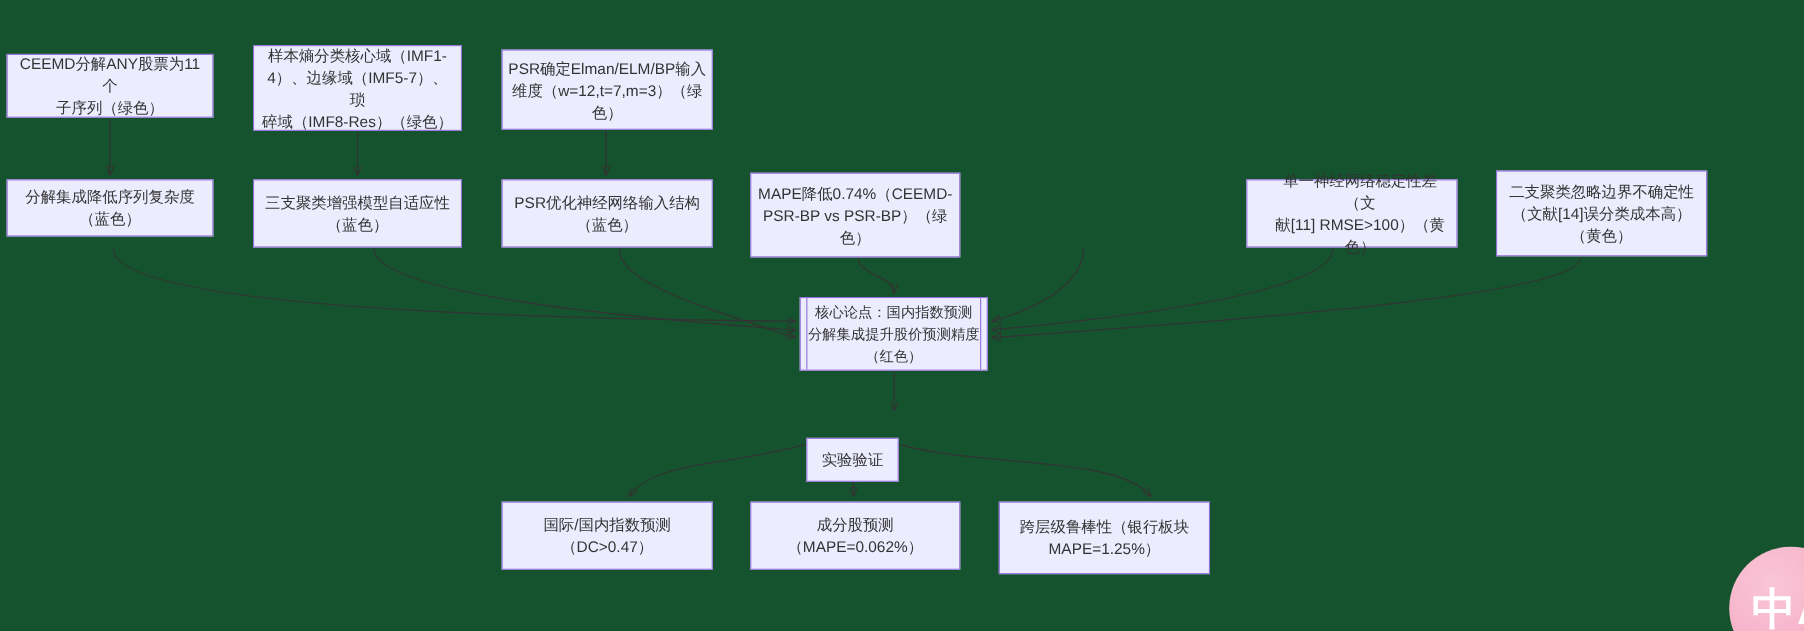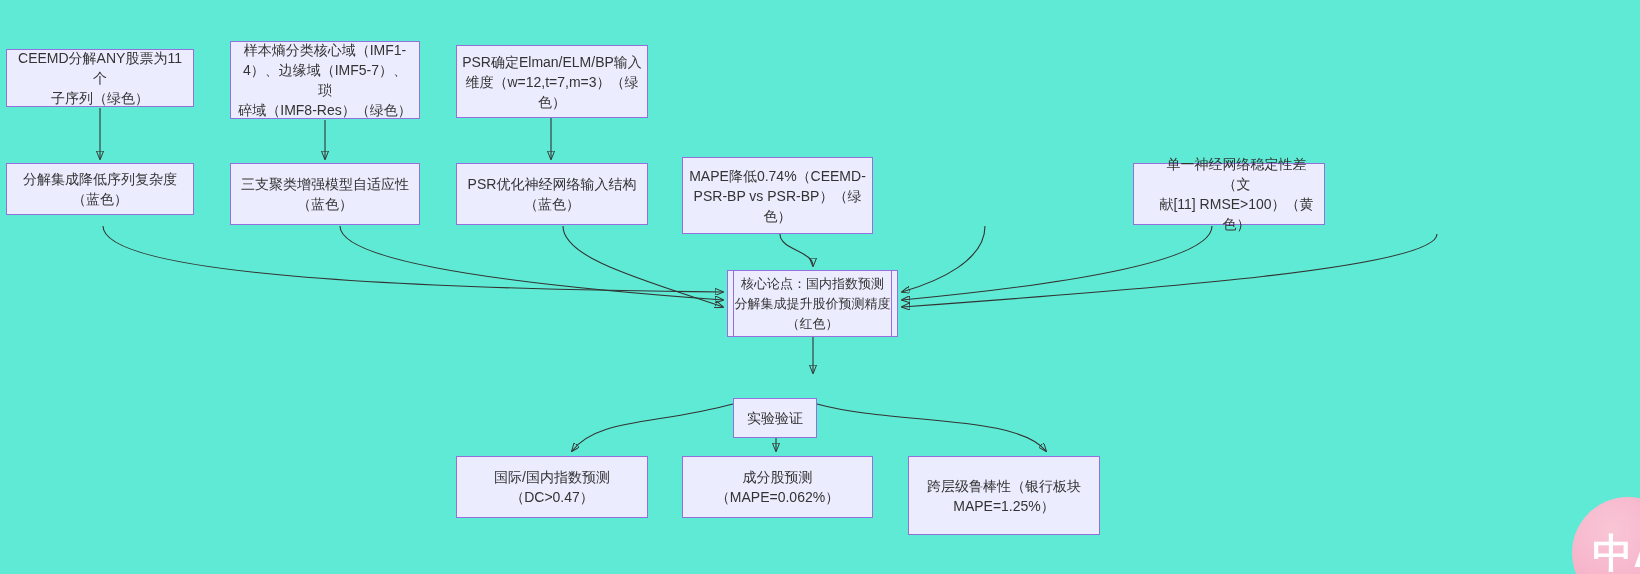--- a/index.html
+++ b/index.html
@@ -1,20 +1,20 @@
 <!DOCTYPE html>
 <html><head>
 <meta charset="utf-8">
 <style>
   html, body { margin: 0; padding: 0; background: #ffffff; }
   .canvas {
     position: relative;
     width: 1640px;
     height: 574px;
-    background: #5eead4;
+    background: #14532d;
     overflow: hidden;
     font-family: "Liberation Sans", sans-serif;
   }
   svg.edges {
     position: absolute;
     left: 0; top: 0;
     width: 1640px; height: 574px;
     pointer-events: none;
   }
   svg.edges path {
@@ -45,21 +45,21 @@
   #n-threeway    { left: 230px; top: 163px; width: 190px; height: 62px; }
   #n-psr-opt     { left: 456px; top: 163px; width: 192px; height: 62px; }
   #n-mape        { left: 682px; top: 157px; width: 191px; height: 77px; }
   #n-traditional { left: 908px; top: 163px; width: 192px; height: 62px; }
   #n-single-nn   { left:1133px; top: 163px; width: 192px; height: 62px; padding-left: 20px; }
   #n-twoway      { left:1360px; top: 155px; width: 192px; height: 78px; }
   #n-core        { left: 727px; top: 270px; width: 171px; height: 67px; font-size: 13px; }
   #n-experiment  { left: 733px; top: 377px; width:  84px; height: 40px; margin-top: 21px; }
   #n-index       { left: 456px; top: 456px; width: 192px; height: 62px; }
   #n-constituent { left: 682px; top: 456px; width: 191px; height: 62px; }
-  #n-robust      { left: 908px; top: 456px; width: 192px; height: 79px; }
+  #n-robust      { left: 908px; top: 456px; width: 192px; height: 66px; }
   
   #n-core::before, #n-core::after {
     content: "";
     position: absolute;
     top: 0; bottom: 0;
     width: 1px;
     background: #9370DB;
   }
   #n-core::before { left: 5px; }
   #n-core::after  { right: 5px; }
@@ -135,20 +135,25 @@
   </div>
   <div class="node" id="n-mape">
     <span>MAPE降低0.74%（CEEMD-
 PSR-BP vs PSR-BP）（绿
 色）</span>
   </div>
   <div class="node" id="n-single-nn">
     <span>单一神经网络稳定性差（文
 献[11] RMSE&gt;100）（黄色）</span>
   </div>
+  <div class="node" id="n-twoway">
+    <span>二支聚类忽略边界不确定性
+（文献[14]误分类成本高）
+（黄色）</span>
+  </div>
   <div class="node" id="n-core">
     <span>核心论点：国内指数预测
 分解集成提升股价预测精度
 （红色）</span>
   </div>
   <div class="node" id="n-experiment">
     <span>实验验证</span>
   </div>
   <div class="node" id="n-index">
     <span>国际/国内指数预测

